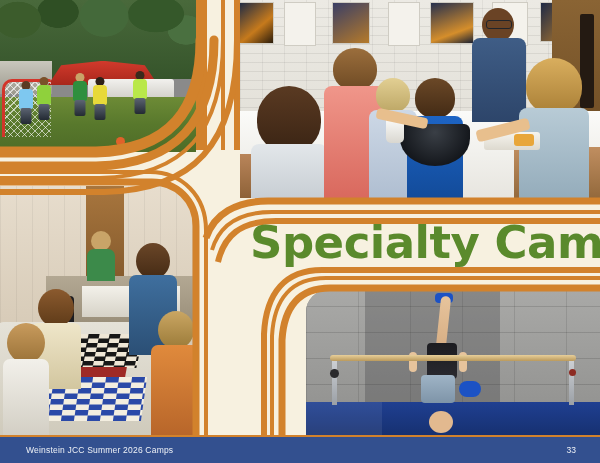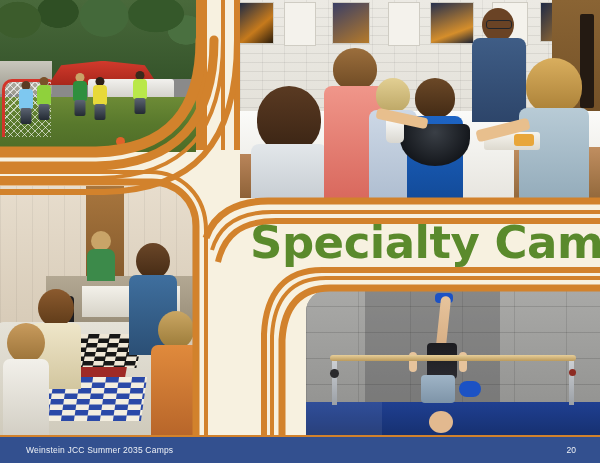--- a/index.html
+++ b/index.html
@@ -392,17 +392,17 @@
     <g fill="none">
       <path d="M244 196 L600 196" stroke="#D2822C" stroke-width="3" opacity="0.0"></path>
     </g>
   </svg>
 
   <div id="title-block">
     <span id="page-title">Specialty Camps</span>
   </div>
 
   <div id="footer">
-    <span id="footer-text">Weinstein JCC Summer 2035 Camps</span>
-    <span id="footer-page">20</span>
+    <span id="footer-text">Weinstein JCC Summer 2026 Camps</span>
+    <span id="footer-page">33</span>
   </div>
 
 </div>
 
 </body></html>

